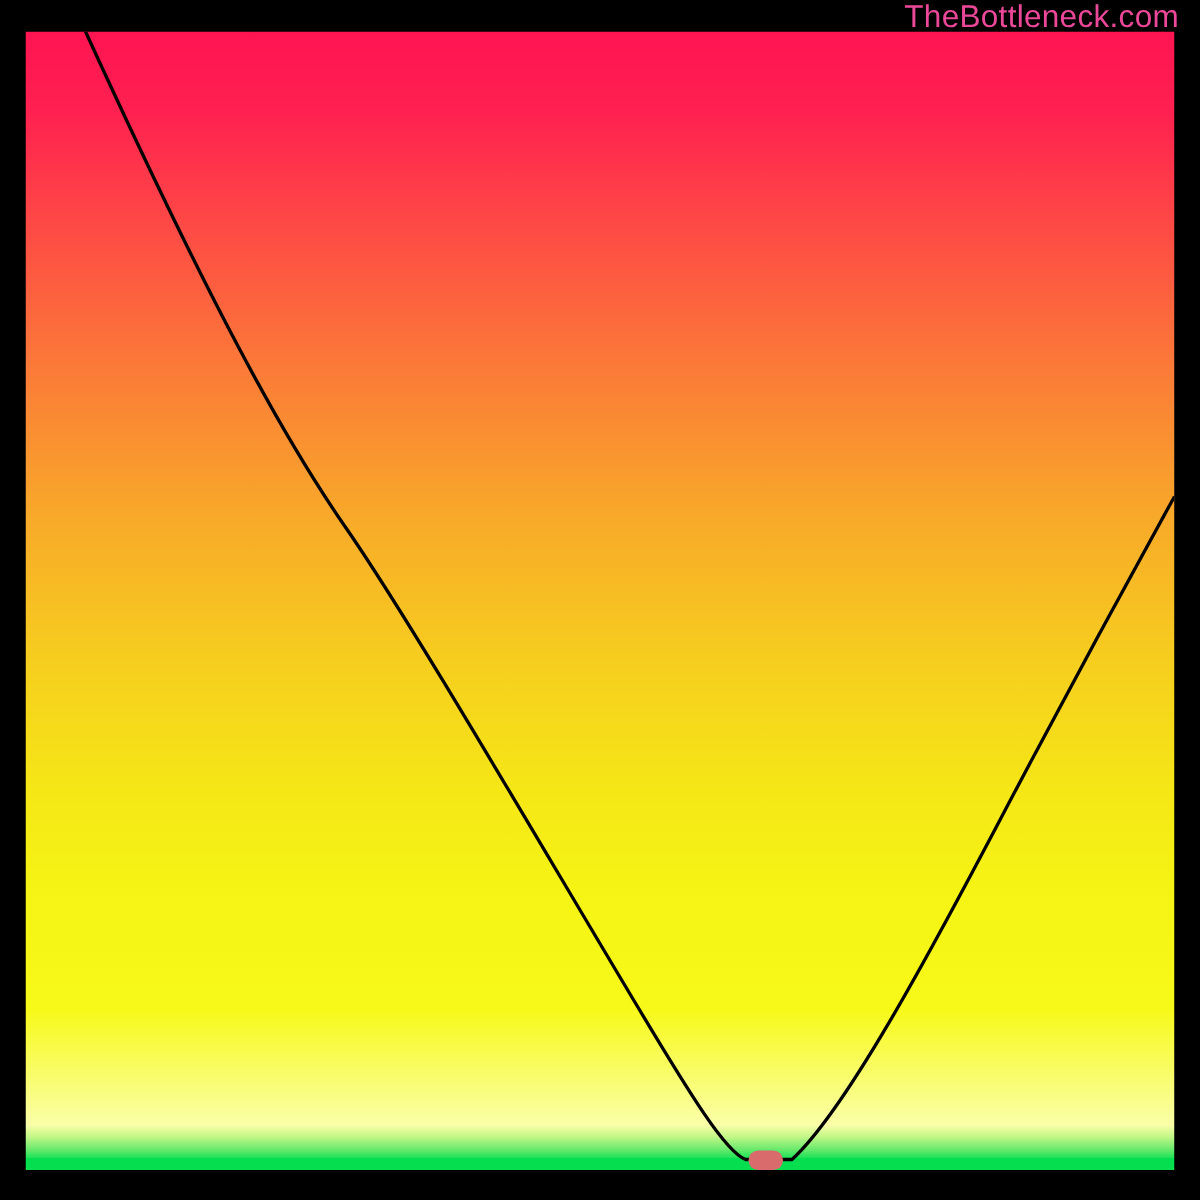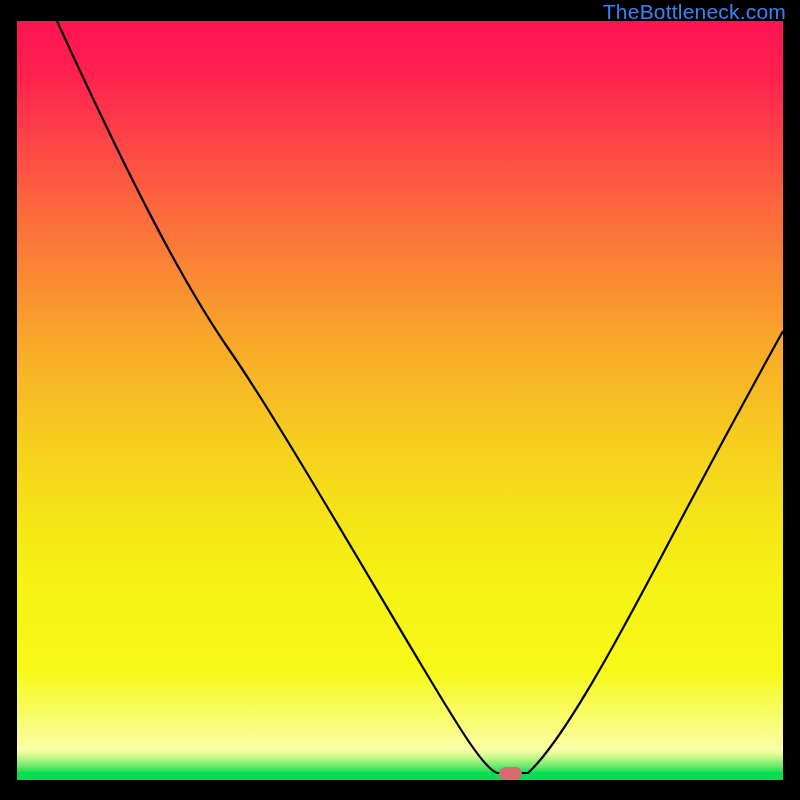--- a/index.html
+++ b/index.html
@@ -29,21 +29,21 @@
     display: block;
     width: 766px;
     height: 759px;
   }
   .watermark {
     position: absolute;
     top: 0;
     right: 14px;
     font-family: Arial, Helvetica, sans-serif;
     font-size: 21px;
-    color: #3b82f6;
+    color: #ec4899;
     letter-spacing: 0.2px;
   }
   .marker {
     position: absolute;
     width: 23px;
     height: 13px;
     border-radius: 7px;
     background: #d96b6d;
   }
 </style>

